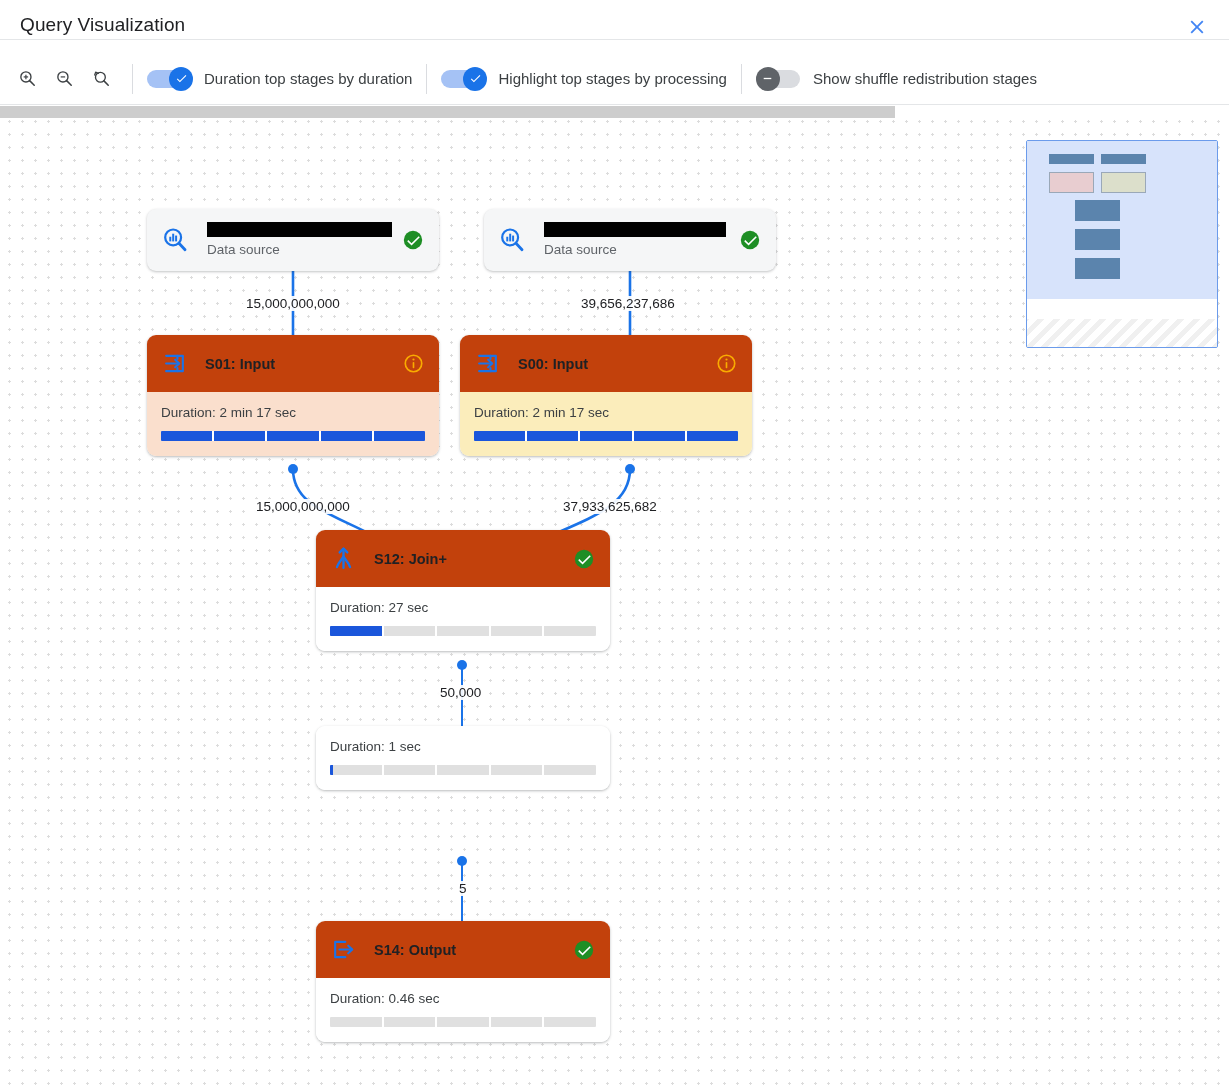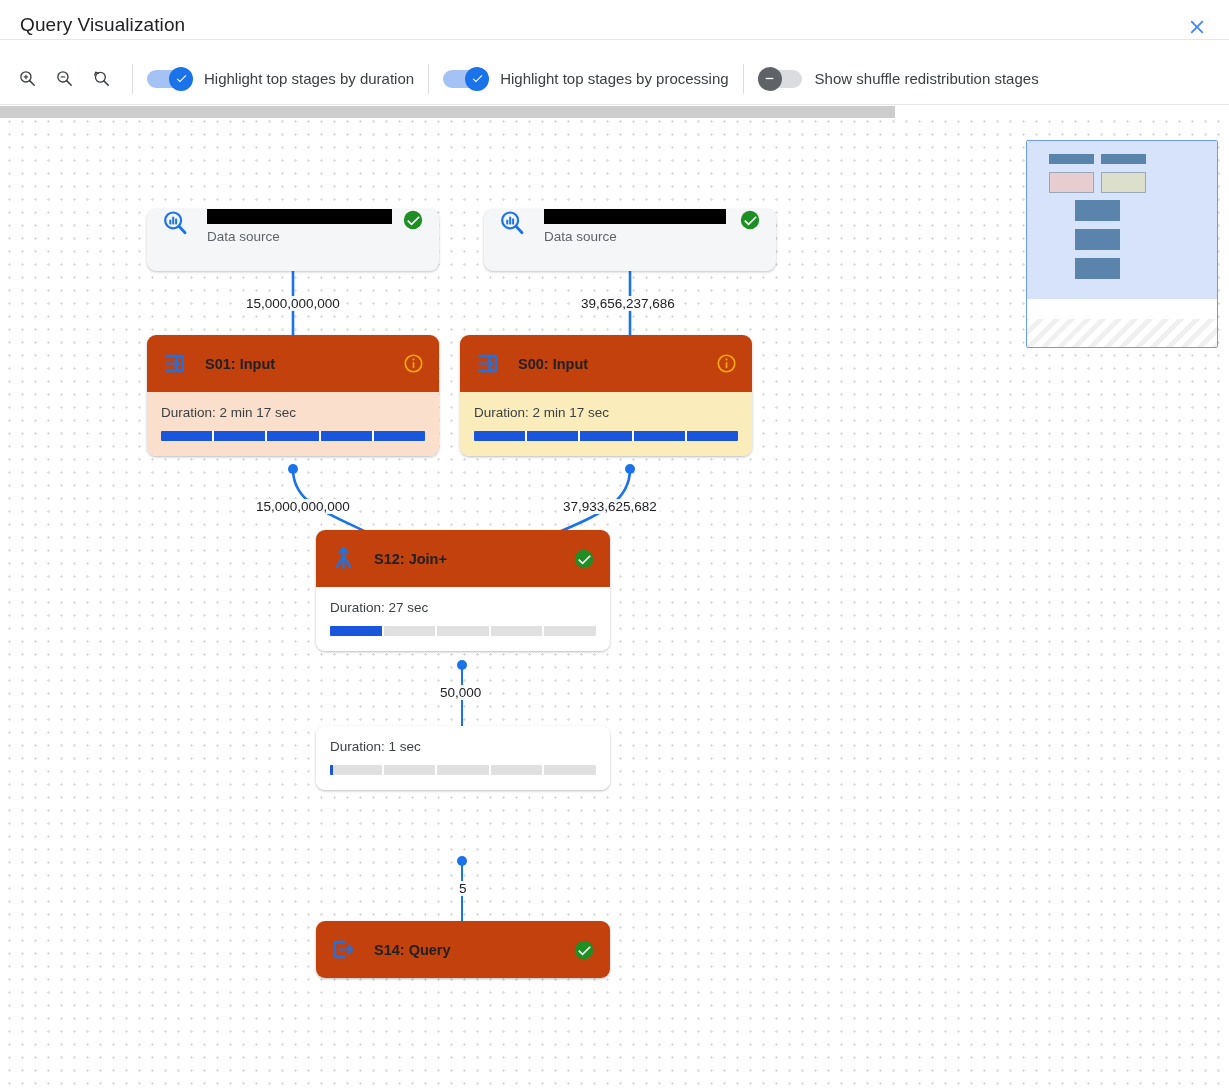--- a/index.html
+++ b/index.html
@@ -137,21 +137,21 @@
   .progress .seg-lines i {
     flex: 1; border-right: 2px solid #ffffff;
   }
   .progress .seg-lines i:last-child { border-right: none; }
 
   
   .ds-node {
     position: absolute; width: 292px; height: 62px;
     background: #f5f6f7; border-radius: 9px;
     box-shadow: 0 1px 3px rgba(60,64,67,.22), 0 1px 2px rgba(60,64,67,.10);
-    display: flex; align-items: flex-start; padding: 0 14px;
+    display: flex; align-items: center; padding: 0 14px;
     cursor: pointer; z-index: 10;
   }
   .ds-icon { flex: 0 0 30px; display: flex; align-items: center; }
   .ds-text { flex: 1; margin-left: 16px; }
   .ds-redact {
     height: 15px; background: #000000; margin-bottom: 3px;
   }
   .ds-label { font-size: 13.5px; color: #5f6368; }
   .ds-status { flex: 0 0 24px; display: flex; align-items: center; justify-content: center; }
 
@@ -230,21 +230,21 @@
 
   <div class="toggle-group">
     <span class="switch on">
       <span class="track"></span>
       <span class="thumb">
         <svg width="13" height="13" viewBox="0 0 24 24">
           <path d="M9 16.2L4.8 12l-1.4 1.4L9 19 21 7l-1.4-1.4z" fill="#ffffff"></path>
         </svg>
       </span>
     </span>
-    <span class="toggle-label">Highlight top stages by duration</span>
+    <span class="toggle-label">Duration top stages by duration</span>
   </div>
 
   <div class="tb-divider"></div>
 
   <div class="toggle-group">
     <span class="switch on">
       <span class="track"></span>
       <span class="thumb">
         <svg width="13" height="13" viewBox="0 0 24 24">
           <path d="M9 16.2L4.8 12l-1.4 1.4L9 19 21 7l-1.4-1.4z" fill="#ffffff"></path>
@@ -464,27 +464,40 @@
 
   <div class="node" style="left:316px; top:816px; width:294px;">
     <div class="node-head">
       <span class="node-icon">
         <svg width="27" height="27" viewBox="0 0 24 24">
           <path d="M13.6 5.2 H4.6 V18.8 H13.6" fill="none" stroke="#1a73e8" stroke-width="1.9" stroke-linecap="round" stroke-linejoin="round"></path>
           <line x1="8.4" y1="12" x2="19.4" y2="12" stroke="#1a73e8" stroke-width="1.9" stroke-linecap="round"></line>
           <path d="M16.2 8.6 L19.8 12 L16.2 15.4" fill="none" stroke="#1a73e8" stroke-width="1.9" stroke-linecap="round" stroke-linejoin="round"></path>
         </svg>
       </span>
-      <span class="node-title">S14: Query</span>
+      <span class="node-title">S14: Output</span>
       <span class="node-status">
         <svg width="22" height="22" viewBox="0 0 24 24">
           <circle cx="12" cy="12" r="10" fill="#1e8e25"></circle>
           <path d="M10.4 15.6L6.9 12.1l-1.2 1.2 4.7 4.7 9-9-1.2-1.2z" fill="#ffffff"></path>
         </svg>
       </span>
+    </div>
+    <div class="node-body">
+      <div class="duration-text">Duration: 0.46 sec</div>
+      <div class="progress">
+        <div class="fill" style="width:0%;"></div>
+        <div class="seg-lines">
+          <i></i>
+            <i></i>
+            <i></i>
+            <i></i>
+            <i></i>
+        </div>
+      </div>
     </div>
   </div>
 
   <div id="minimap">
     <div id="minimap-viewport">
       <div class="mm-node" style="left:22px; top:13px; width:45px; height:10px;"></div>
       <div class="mm-node" style="left:74px; top:13px; width:45px; height:10px;"></div>
       <div class="mm-node hl-d" style="left:22px; top:31px; width:45px; height:21px;"></div>
       <div class="mm-node hl-p" style="left:74px; top:31px; width:45px; height:21px;"></div>
       <div class="mm-node" style="left:48px; top:59px; width:45px; height:21px;"></div>

